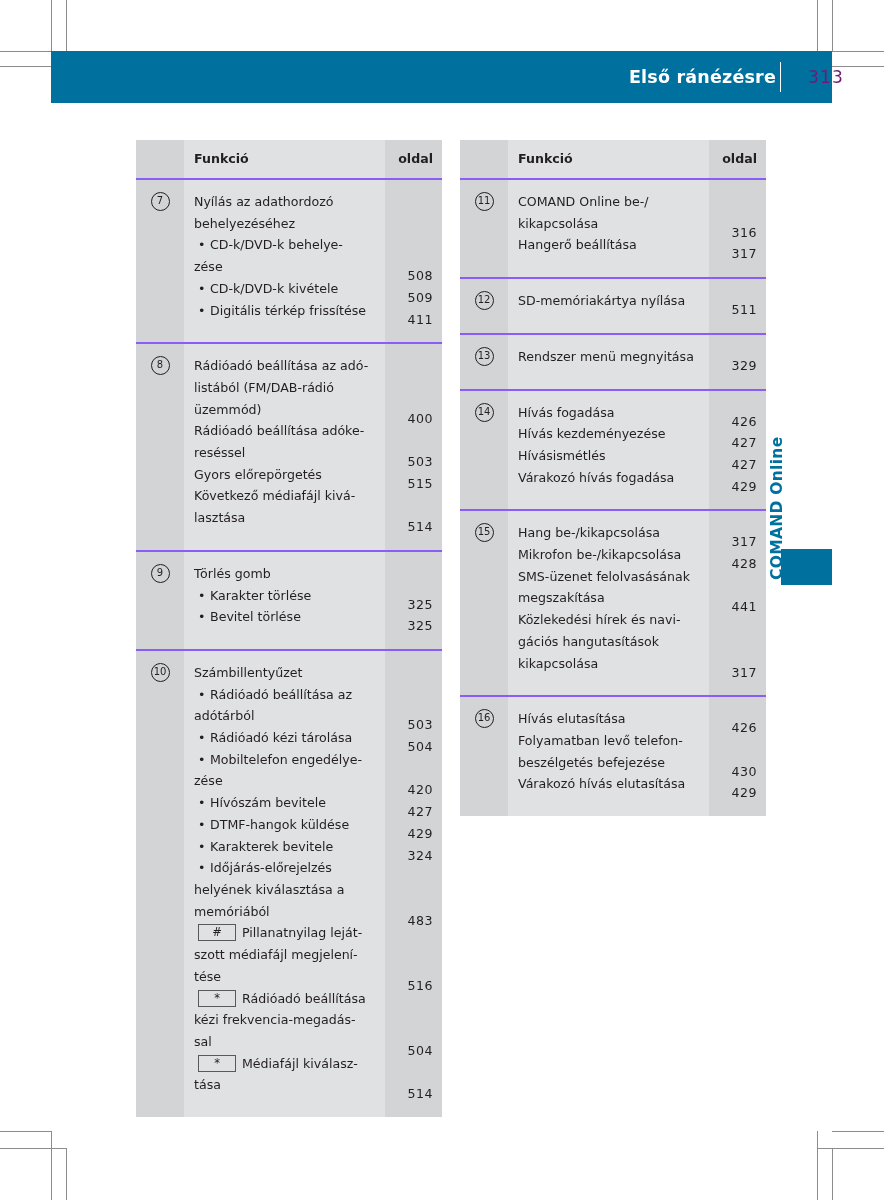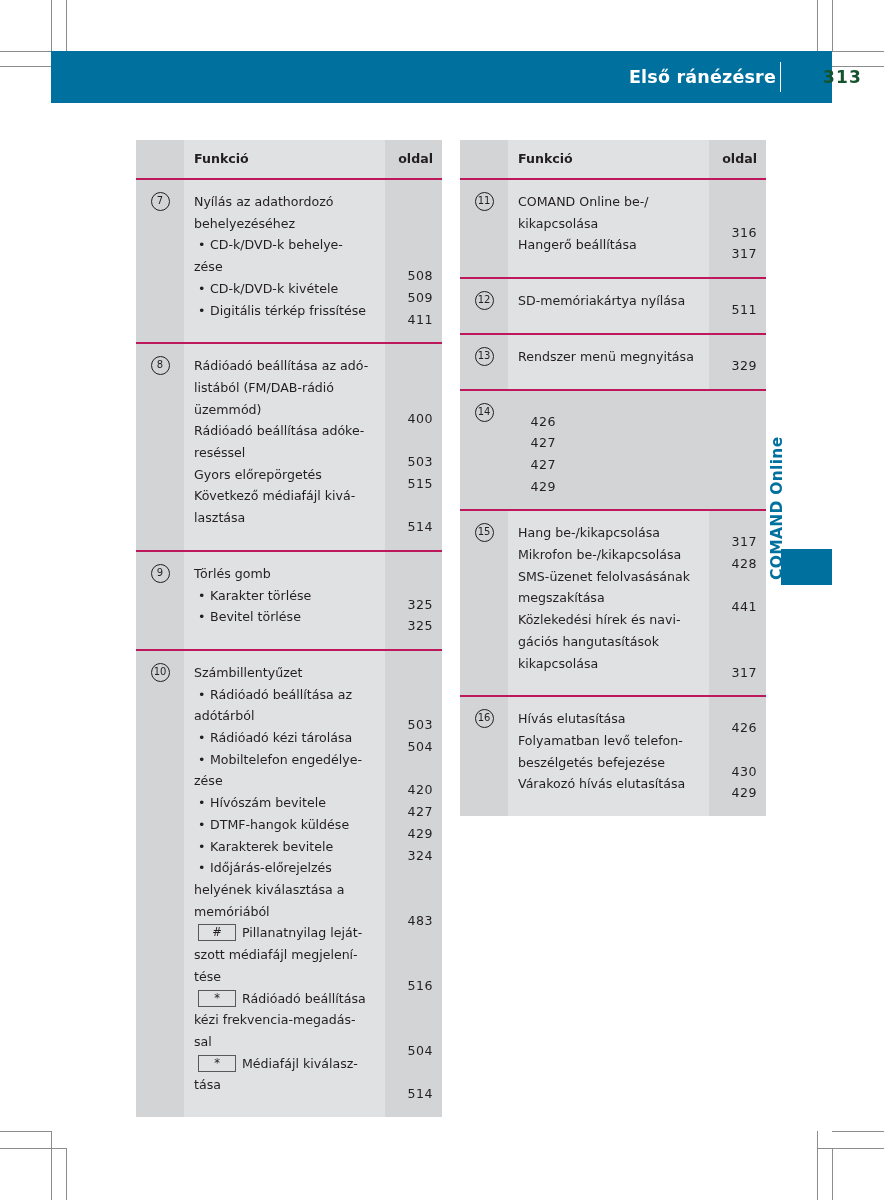--- a/index.html
+++ b/index.html
@@ -48,27 +48,27 @@
   .header-rule {
     position: absolute;
     right: 103px;
     top: 62px;
     width: 1px;
     height: 30px;
     background: #ffffff;
   }
   .header-pageno {
     position: absolute;
-    right: 22px;
+    right: 40px;
     top: 51px;
     height: 52px;
     line-height: 52px;
-    color: #14532d;
+    color: #701a75;
     font-size: 17px;
-    font-weight: bold;
+    font-weight: normal;
     letter-spacing: 1.2px;
     white-space: nowrap;
   }
 
   
   .side-tab-label {
     position: absolute;
     left: 768px;
     top: 380px;
     width: 30px;
@@ -97,21 +97,21 @@
     font-size: 0;
   }
   .table-left  { left: 136px; top: 140px; width: 306px; }
   .table-right { left: 460px; top: 140px; width: 306px; }
 
   .trow {
     position: relative;
     display: flex;
     align-items: stretch;
     background: #d2d4d5;
-    border-bottom: 2px solid #be185d;
+    border-bottom: 2px solid #8b5cf6;
   }
   .trow:last-child { border-bottom: none; border-radius: 19px; }
 
   .c-num {
     width: 48px;
     flex: 0 0 48px;
     background: #d2d4d5;
     padding-top: 12px;
     box-sizing: border-box;
     text-align: center;
@@ -367,20 +367,26 @@
       <div class="c-num"><span class="circnum">13</span></div>
       <div class="c-fn">
         <span class="fline">Rendszer menü megnyitása</span>
       </div>
       <div class="c-pg">
         <span class="pline">329</span>
       </div>
     </div>
     <div class="trow">
       <div class="c-num"><span class="circnum">14</span></div>
+      <div class="c-fn">
+        <span class="fline">Hívás fogadása</span>
+        <span class="fline">Hívás kezdeményezése</span>
+        <span class="fline">Hívásismétlés</span>
+        <span class="fline">Várakozó hívás fogadása</span>
+      </div>
       <div class="c-pg">
         <span class="pline">426</span>
         <span class="pline">427</span>
         <span class="pline">427</span>
         <span class="pline">429</span>
       </div>
     </div>
     <div class="trow">
       <div class="c-num"><span class="circnum">15</span></div>
       <div class="c-fn">

